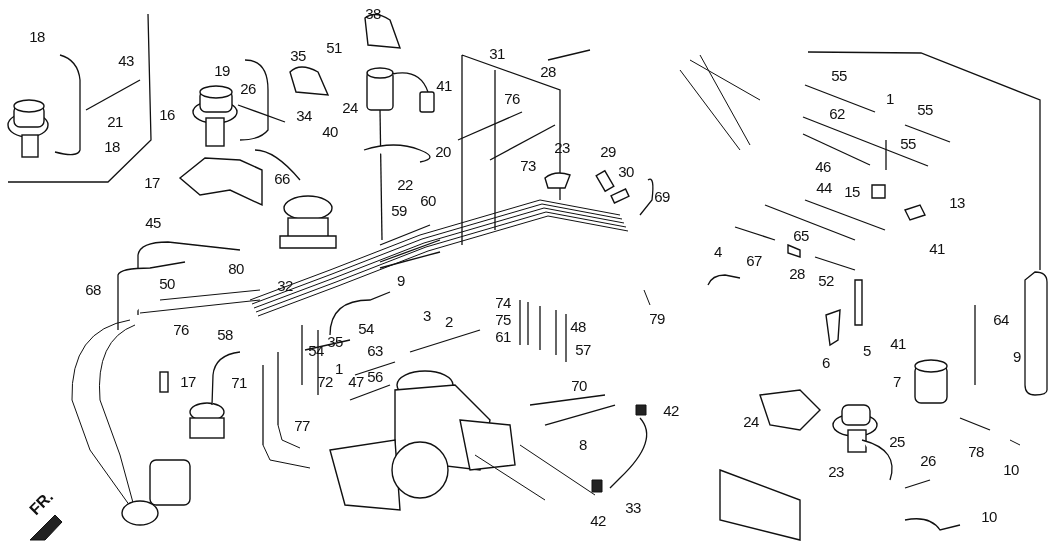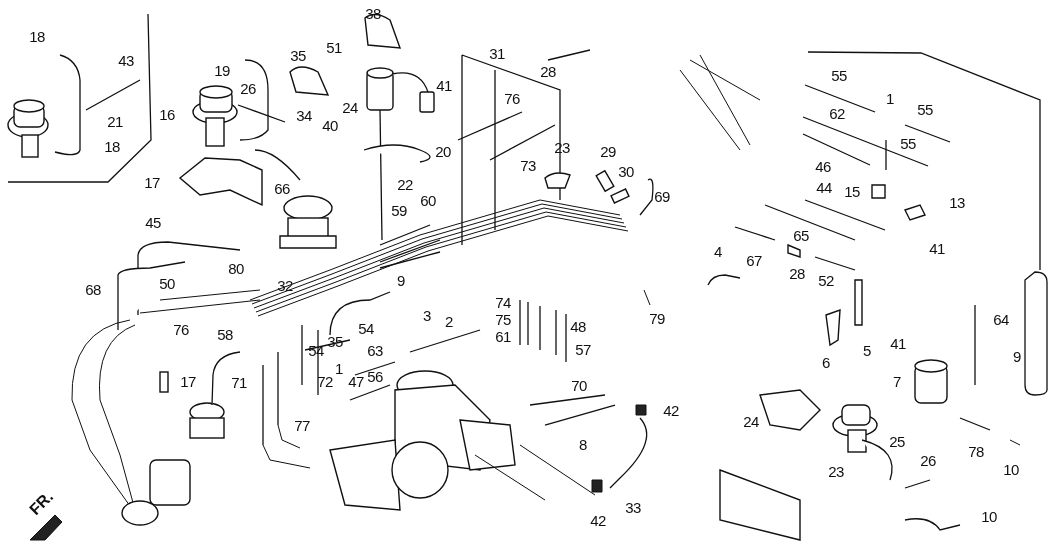--- a/index.html
+++ b/index.html
@@ -173,34 +173,34 @@
   <span class="callout" style="left:115px;top:121px">21</span>
   <span class="callout" style="left:112px;top:146px">18</span>
   <span class="callout" style="left:222px;top:70px">19</span>
   <span class="callout" style="left:167px;top:114px">16</span>
   <span class="callout" style="left:248px;top:88px">26</span>
   <span class="callout" style="left:298px;top:55px">35</span>
   <span class="callout" style="left:334px;top:47px">51</span>
   <span class="callout" style="left:373px;top:13px">38</span>
   <span class="callout" style="left:304px;top:115px">34</span>
   <span class="callout" style="left:350px;top:107px">24</span>
-  <span class="callout" style="left:330px;top:125px">40</span>
+  <span class="callout" style="left:330px;top:131px">40</span>
   <span class="callout" style="left:444px;top:85px">41</span>
   <span class="callout" style="left:497px;top:53px">31</span>
   <span class="callout" style="left:548px;top:71px">28</span>
   <span class="callout" style="left:512px;top:98px">76</span>
   <span class="callout" style="left:562px;top:147px">23</span>
   <span class="callout" style="left:528px;top:165px">73</span>
   <span class="callout" style="left:608px;top:151px">29</span>
   <span class="callout" style="left:626px;top:171px">30</span>
   <span class="callout" style="left:662px;top:196px">69</span>
   <span class="callout" style="left:443px;top:151px">20</span>
   <span class="callout" style="left:405px;top:184px">22</span>
   <span class="callout" style="left:152px;top:182px">17</span>
-  <span class="callout" style="left:282px;top:188px">66</span>
+  <span class="callout" style="left:282px;top:178px">66</span>
   <span class="callout" style="left:399px;top:210px">59</span>
   <span class="callout" style="left:428px;top:200px">60</span>
   <span class="callout" style="left:401px;top:280px">9</span>
   <span class="callout" style="left:153px;top:222px">45</span>
   <span class="callout" style="left:236px;top:268px">80</span>
   <span class="callout" style="left:93px;top:289px">68</span>
   <span class="callout" style="left:167px;top:283px">50</span>
   <span class="callout" style="left:285px;top:285px">32</span>
   <span class="callout" style="left:181px;top:329px">76</span>
   <span class="callout" style="left:225px;top:334px">58</span>

